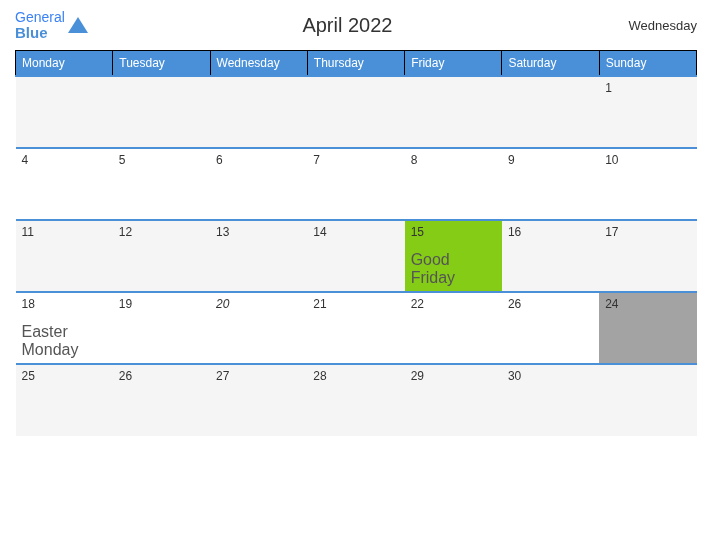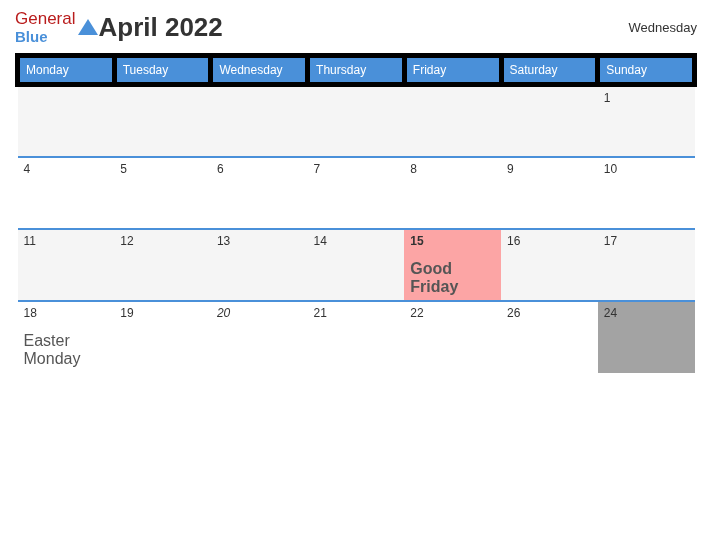--- a/index.html
+++ b/index.html
@@ -26,62 +26,63 @@
       display: flex;
       align-items: center;
       font-size: 13px;
       line-height: 1.1;
     }
     .logo-text {
       display: flex;
       flex-direction: column;
     }
     .logo-general {
-      color: #b91c1c;
-      font-size: 17px;
+      color: #3b82f6;
+      font-size: 14px;
       font-weight: normal;
     }
     .logo-blue {
       color: #4a90d9;
       font-size: 15px;
       font-weight: bold;
     }
     .logo-triangle {
       width: 0;
       height: 0;
       border-left: 10px solid transparent;
       border-right: 10px solid transparent;
       border-bottom: 16px solid #4a90d9;
       margin-left: 3px;
       margin-bottom: 2px;
     }
     .title {
-      font-size: 26px;
+      font-size: 20px;
       color: #333;
-      font-weight: bold;
+      font-weight: normal;
+      text-align: center;
       flex: 1;
     }
     .region {
       font-size: 13px;
       color: #333;
       text-align: right;
       min-width: 90px;
     }
     .calendar-table {
       width: 100%;
       border-collapse: collapse;
     }
     .day-header {
       background: #4a90d9;
       color: #fff;
       font-size: 12px;
       font-weight: normal;
       padding: 5px 6px;
       text-align: left;
-      border: 5px solid #000000;
+      border: 1px solid #000000;
     }
     .week-row td {
       border-top: 2px solid #4a90d9;
       border-right: none;
       border-bottom: none;
       border-left: none;
       vertical-align: top;
       padding: 4px 6px;
       height: 72px;
       width: 14.28%;
@@ -174,21 +175,21 @@
           </td>
           <td style="background: rgb(245, 245, 245);">
             <span class="day-num">12</span>
           </td>
           <td style="background: rgb(245, 245, 245);">
             <span class="day-num">13</span>
           </td>
           <td style="background: rgb(245, 245, 245);">
             <span class="day-num">14</span>
           </td>
-          <td style="background: #fca5a5; font-weight: bold;">
+          <td style="background: #84cc16;">
             <span class="day-num">15</span>
             <span class="day-event">Good Friday</span>
           </td>
           <td style="background: rgb(245, 245, 245);">
             <span class="day-num">16</span>
           </td>
           <td style="background: rgb(245, 245, 245);">
             <span class="day-num">17</span>
           </td>
         </tr>
@@ -208,16 +209,37 @@
           </td>
           <td style="background: rgb(255, 255, 255);">
             <span class="day-num">22</span>
           </td>
           <td style="background: rgb(255, 255, 255);">
             <span class="day-num">26</span>
           </td>
           <td style="background: #a3a3a3; margin-top: 43px;">
             <span class="day-num">24</span>
           </td>
+        </tr>
+        <tr class="week-row">
+          <td style="background: rgb(245, 245, 245);">
+            <span class="day-num">25</span>
+          </td>
+          <td style="background: rgb(245, 245, 245);">
+            <span class="day-num">26</span>
+          </td>
+          <td style="background: rgb(245, 245, 245);">
+            <span class="day-num">27</span>
+          </td>
+          <td style="background: rgb(245, 245, 245);">
+            <span class="day-num">28</span>
+          </td>
+          <td style="background: rgb(245, 245, 245);">
+            <span class="day-num">29</span>
+          </td>
+          <td style="background: rgb(245, 245, 245);">
+            <span class="day-num">30</span>
+          </td>
+          <td style="background: rgb(245, 245, 245);"></td>
         </tr>
       </tbody>
   </table>
 </div>
 
 </body></html>

